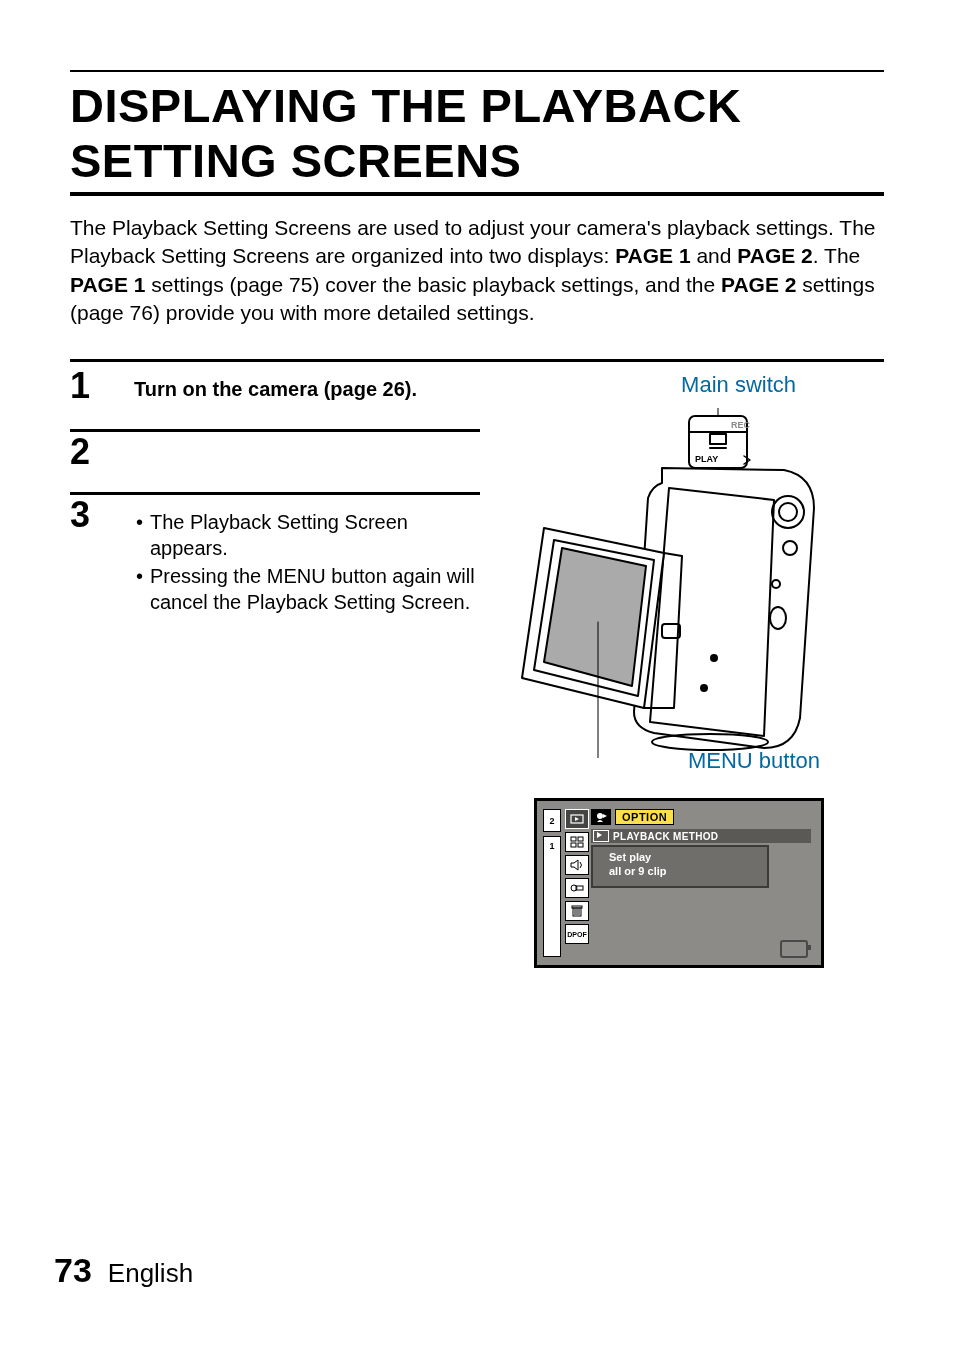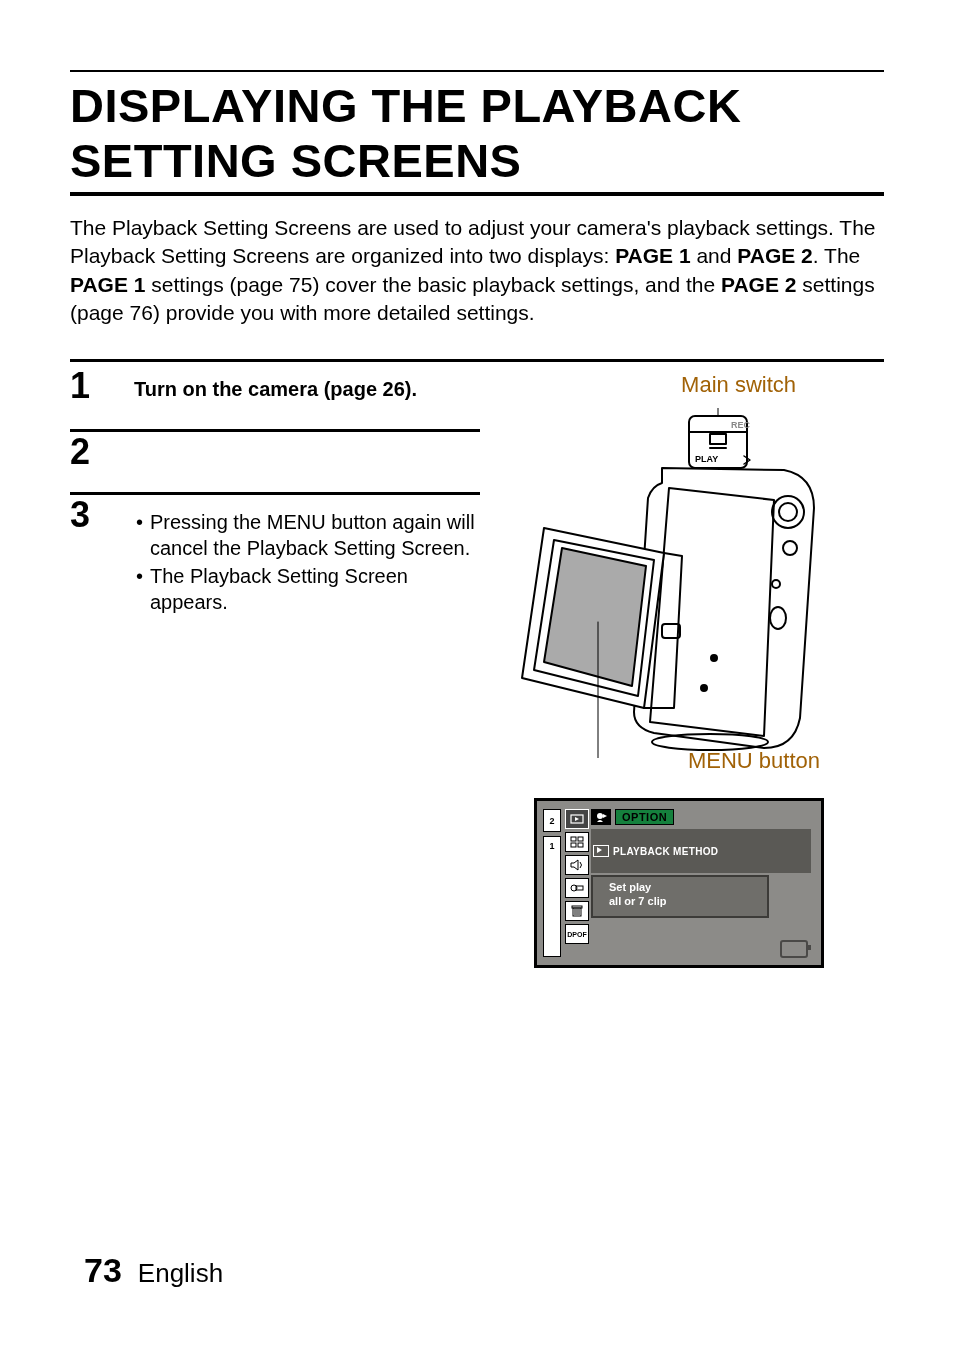--- a/index.html
+++ b/index.html
@@ -15,47 +15,47 @@
   .col-right{flex:1;position:relative}
   .step{margin-bottom:22px}
   .step-rule{border-top:3px solid #000;margin:0 0 2px 0;width:410px}
   .step-row{display:flex;align-items:flex-start;gap:16px}
   .step-num{font-size:36px;font-weight:900;line-height:1;min-width:30px}
   .step-body{padding-top:10px}
   .step-title{font-size:20px;font-weight:700;margin:0 0 6px 18px}
   ul.sub{margin:0;padding-left:20px;font-size:20px;line-height:1.3}
   ul.sub li{list-style:none;position:relative;padding-left:14px;margin:2px 0}
   ul.sub li::before{content:"•";position:absolute;left:0;top:0}
-  .label{font-size:22px;color:#a16207}
+  .label{font-size:22px;color:#0369a1}
   .switch-label{position:absolute;top:4px;right:88px}
   .menu-label{position:absolute;top:380px;right:64px}
   .diagram{position:absolute;top:40px;left:10px;width:330px;height:350px}
   .lcd-block{position:absolute;top:430px;left:30px;width:290px}
   .lcd{border:3px solid #000;background:#8c8b88;height:170px;padding:8px 10px 8px 6px;box-sizing:border-box;display:flex;gap:4px;font-family:Arial,sans-serif}
   .lcd-left{width:18px;display:flex;flex-direction:column;gap:4px}
   .tab{background:#fff;border:1px solid #000;height:22px;font-size:9px;display:flex;align-items:center;justify-content:center;font-weight:700;color:#000}
   .icons{width:22px;display:flex;flex-direction:column;gap:3px}
   .ic{width:22px;height:18px;border:1px solid #000;background:#fff;display:flex;align-items:center;justify-content:center}
   .ic.sel{background:#444;border-color:#fff}
   .ic svg{width:14px;height:12px}
   .ic.dp{font-size:7px;font-weight:700;justify-content:center}
   .lcd-main{flex:1;display:flex;flex-direction:column;gap:0}
   .option-row{display:flex;gap:4px;margin-bottom:2px}
   .opt-ic{width:18px;height:14px;border:1px solid #000;background:#000;display:flex;align-items:center;justify-content:center}
   .opt-ic svg{width:12px;height:10px;fill:#fff}
-  .opt-box{border:1.5px solid #000;background:#15803d;padding:0 6px;font-size:11px;font-weight:900;letter-spacing:0.5px;height:14px;line-height:14px}
-  .pm-row{background:#5a5955;color:#fff;display:flex;align-items:center;gap:4px;padding:16px 2px;margin-top:2px}
+  .opt-box{border:1.5px solid #000;background:#fde047;padding:0 6px;font-size:11px;font-weight:900;letter-spacing:0.5px;height:14px;line-height:14px}
+  .pm-row{background:#5a5955;color:#fff;display:flex;align-items:center;gap:4px;padding:1px 2px;margin-top:2px}
   .pm-ic{width:14px;height:10px;border:1px solid #fff;position:relative}
   .pm-ic::after{content:"";position:absolute;left:3px;top:1px;border-left:5px solid #fff;border-top:3px solid transparent;border-bottom:3px solid transparent}
   .pm-txt{font-size:10px;font-weight:900;letter-spacing:0.3px}
   .desc-box{background:#6f6e6a;border:2px solid #3c3b38;margin-top:2px;padding:4px 8px 8px 16px;width:150px}
   .desc-box .t{color:#fff;font-size:11px;font-weight:700;line-height:1.2}
   .batt{position:absolute;right:16px;bottom:10px;width:24px;height:14px;border:2px solid #4a4947;border-radius:3px}
   .batt::after{content:"";position:absolute;right:-5px;top:3px;width:3px;height:5px;background:#4a4947}
-  .footer{position:absolute;bottom:60px;left:84px;font-size:26px}
+  .footer{position:absolute;bottom:60px;left:54px;font-size:26px}
   .footer .pn{font-size:34px;font-weight:900;margin-right:16px}
 </style>
 </head>
 <body>
 <div class="page">
 
   <div class="rule-thin"></div>
   <h1 class="title">DISPLAYING THE PLAYBACK SETTING SCREENS</h1>
   <div class="rule-thick"></div>
 
@@ -83,22 +83,22 @@
           <div class="step-num">2</div>
         </div>
       </div>
 
       <div class="step-rule"></div>
       <div class="step">
         <div class="step-row">
           <div class="step-num">3</div>
           <div class="step-body">
             <ul class="sub">
+              <li>The Playback Setting Screen appears.</li>
               <li>Pressing the MENU button again will cancel the Playback Setting Screen.</li>
-              <li>The Playback Setting Screen appears.</li>
             </ul>
           </div>
         </div>
       </div>
 
     </div>
 
     <div class="col-right">
       <div class="label switch-label">Main switch</div>
 
@@ -201,21 +201,21 @@
                   </svg>
               </div>
               <div class="opt-box">OPTION</div>
             </div>
             <div class="pm-row">
               <div class="pm-ic"></div>
               <div class="pm-txt">PLAYBACK METHOD</div>
             </div>
             <div class="desc-box">
               <div class="t">Set play</div>
-              <div class="t">all or 7 clip</div>
+              <div class="t">all or 9 clip</div>
             </div>
           </div>
           <div class="batt"></div>
         </div>
       </div>
 
     </div>
   </div>
 
   <div class="footer">

